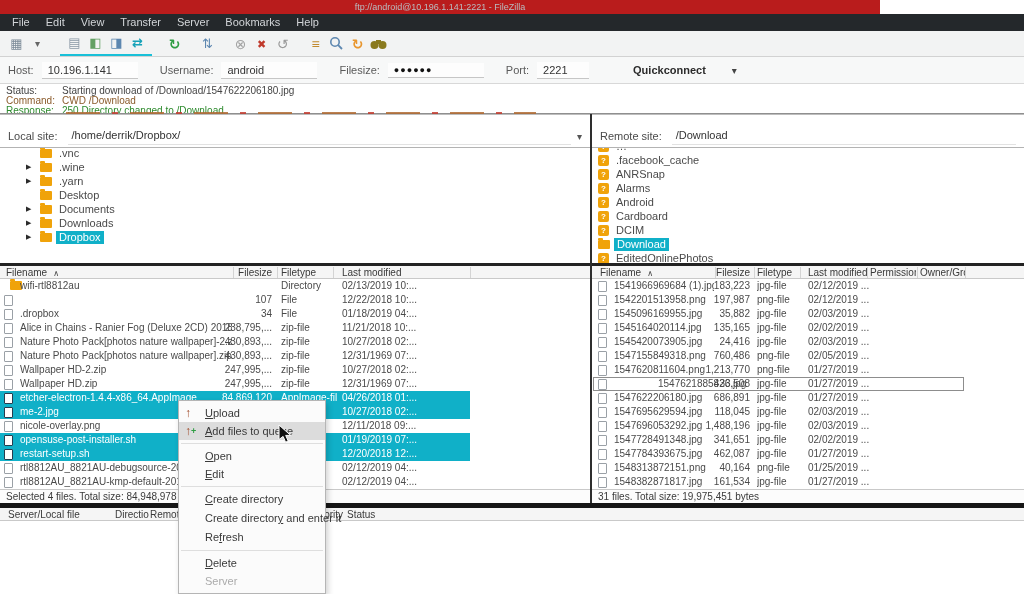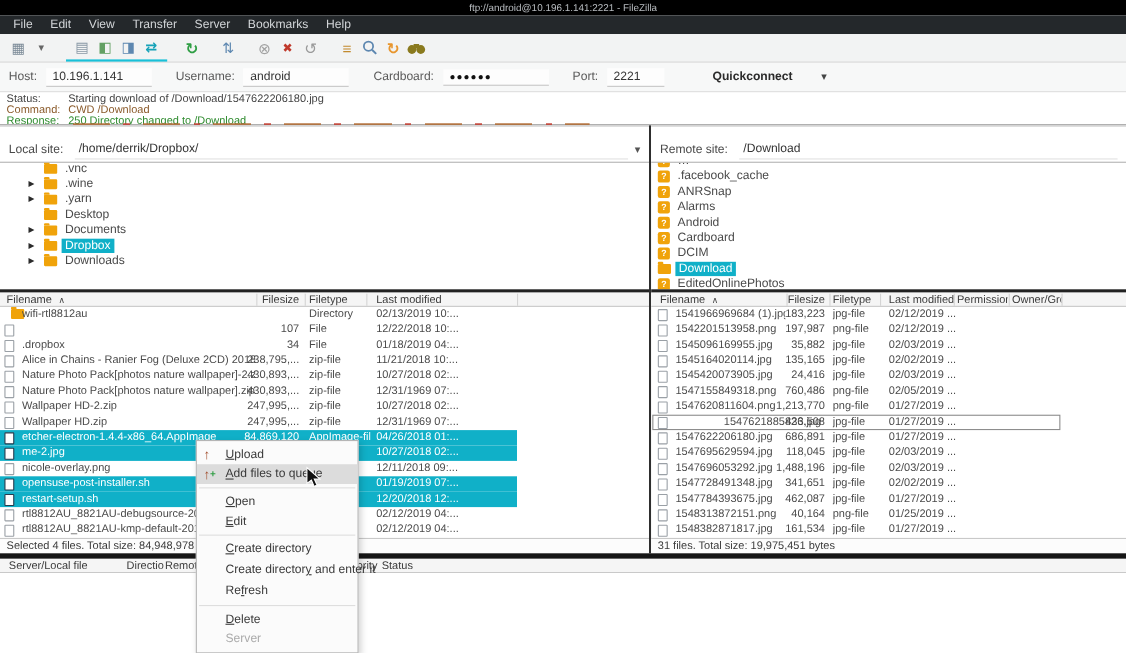--- a/index.html
+++ b/index.html
@@ -3,22 +3,22 @@
 <meta charset="utf-8">
 <style>
   * { margin:0; padding:0; box-sizing:border-box; }
   html,body { background:#e9e9e9; }
   #app {
     position:relative; width:1024px; height:594px; overflow:hidden;
     font-family:"Liberation Sans","DejaVu Sans",sans-serif; background:#fff;
     -webkit-font-smoothing:antialiased;
   }
   
-  #titlebar { position:absolute; top:0; left:0; width:1024px; height:14px;
-    background:#000000; color:#b9bdc1; font-size:9px; line-height:14px; text-align:center; }
+  #titlebar { position:absolute; top:0; left:0; width:880px; height:14px;
+    background:#b91c1c; color:#b9bdc1; font-size:9px; line-height:14px; text-align:center; }
   #menubar { position:absolute; top:14px; left:0; width:1024px; height:17px;
     background:#24282b; color:#d2d5d8; font-size:11px; display:flex; align-items:center; padding-left:4px; }
   .menu-item { padding:0 8px; line-height:17px; cursor:default; }
   
   #toolbar { position:absolute; top:31px; left:0; width:1024px; height:26px;
     background:#f2f3f3; border-bottom:1px solid #d2d2d2; display:flex; align-items:center; padding-left:6px; }
   .tb-group { display:flex; align-items:center; margin-right:12px; height:24px; }
   .tb-group.underlined { border-bottom:2px solid #19c0d8; padding:0 4px; }
   .tb-icon { width:21px; height:22px; display:flex; align-items:center; justify-content:center;
     font-size:13px; line-height:22px; }
@@ -160,21 +160,21 @@
           </svg>
         </span>
       </div>
     </div>
 
   <div id="quickbar">
     <span class="qc-label">Host:</span>
     <span class="qc-input">10.196.1.141</span>
     <span class="qc-label">Username:</span>
     <span class="qc-input">android</span>
-    <span class="qc-label">Cardboard:</span>
+    <span class="qc-label">Filesize:</span>
     <span class="qc-input qc-pass">●●●●●●</span>
     <span class="qc-label">Port:</span>
     <span class="qc-input small">2221</span>
     <span id="quickconnect-btn">
       <span>Quickconnect</span>
       <span class="arrow">▾</span>
     </span>
   </div>
 
   <div id="log">
@@ -221,26 +221,26 @@
           <span class="tree-label">Desktop</span>
         </div>
         <div class="tree-row">
           <span class="expander">▶</span>
           <span class="folder-ico"></span>
           <span class="tree-label">Documents</span>
         </div>
         <div class="tree-row">
           <span class="expander">▶</span>
           <span class="folder-ico"></span>
+          <span class="tree-label">Downloads</span>
+        </div>
+        <div class="tree-row">
+          <span class="expander">▶</span>
+          <span class="folder-ico"></span>
           <span class="tree-label selected">Dropbox</span>
-        </div>
-        <div class="tree-row">
-          <span class="expander">▶</span>
-          <span class="folder-ico"></span>
-          <span class="tree-label">Downloads</span>
         </div>
       </div>
     <div class="pane-sep"></div>
     <div class="list-header" id="local-list-header">
         <span class="hcell" style="left: 6px; width: 220px;">Filename<span class="sort-arrow">∧</span></span>
         <span class="hcell" style="left: 196px; width: 76px; text-align: right;">Filesize</span>
         <span class="hcell" style="left: 281px; width: 56px;">Filetype</span>
         <span class="hcell" style="left: 342px; width: 120px;">Last modified</span>
         <span class="hsep" style="left: 233px;"></span>
         <span class="hsep" style="left: 277px;"></span>

